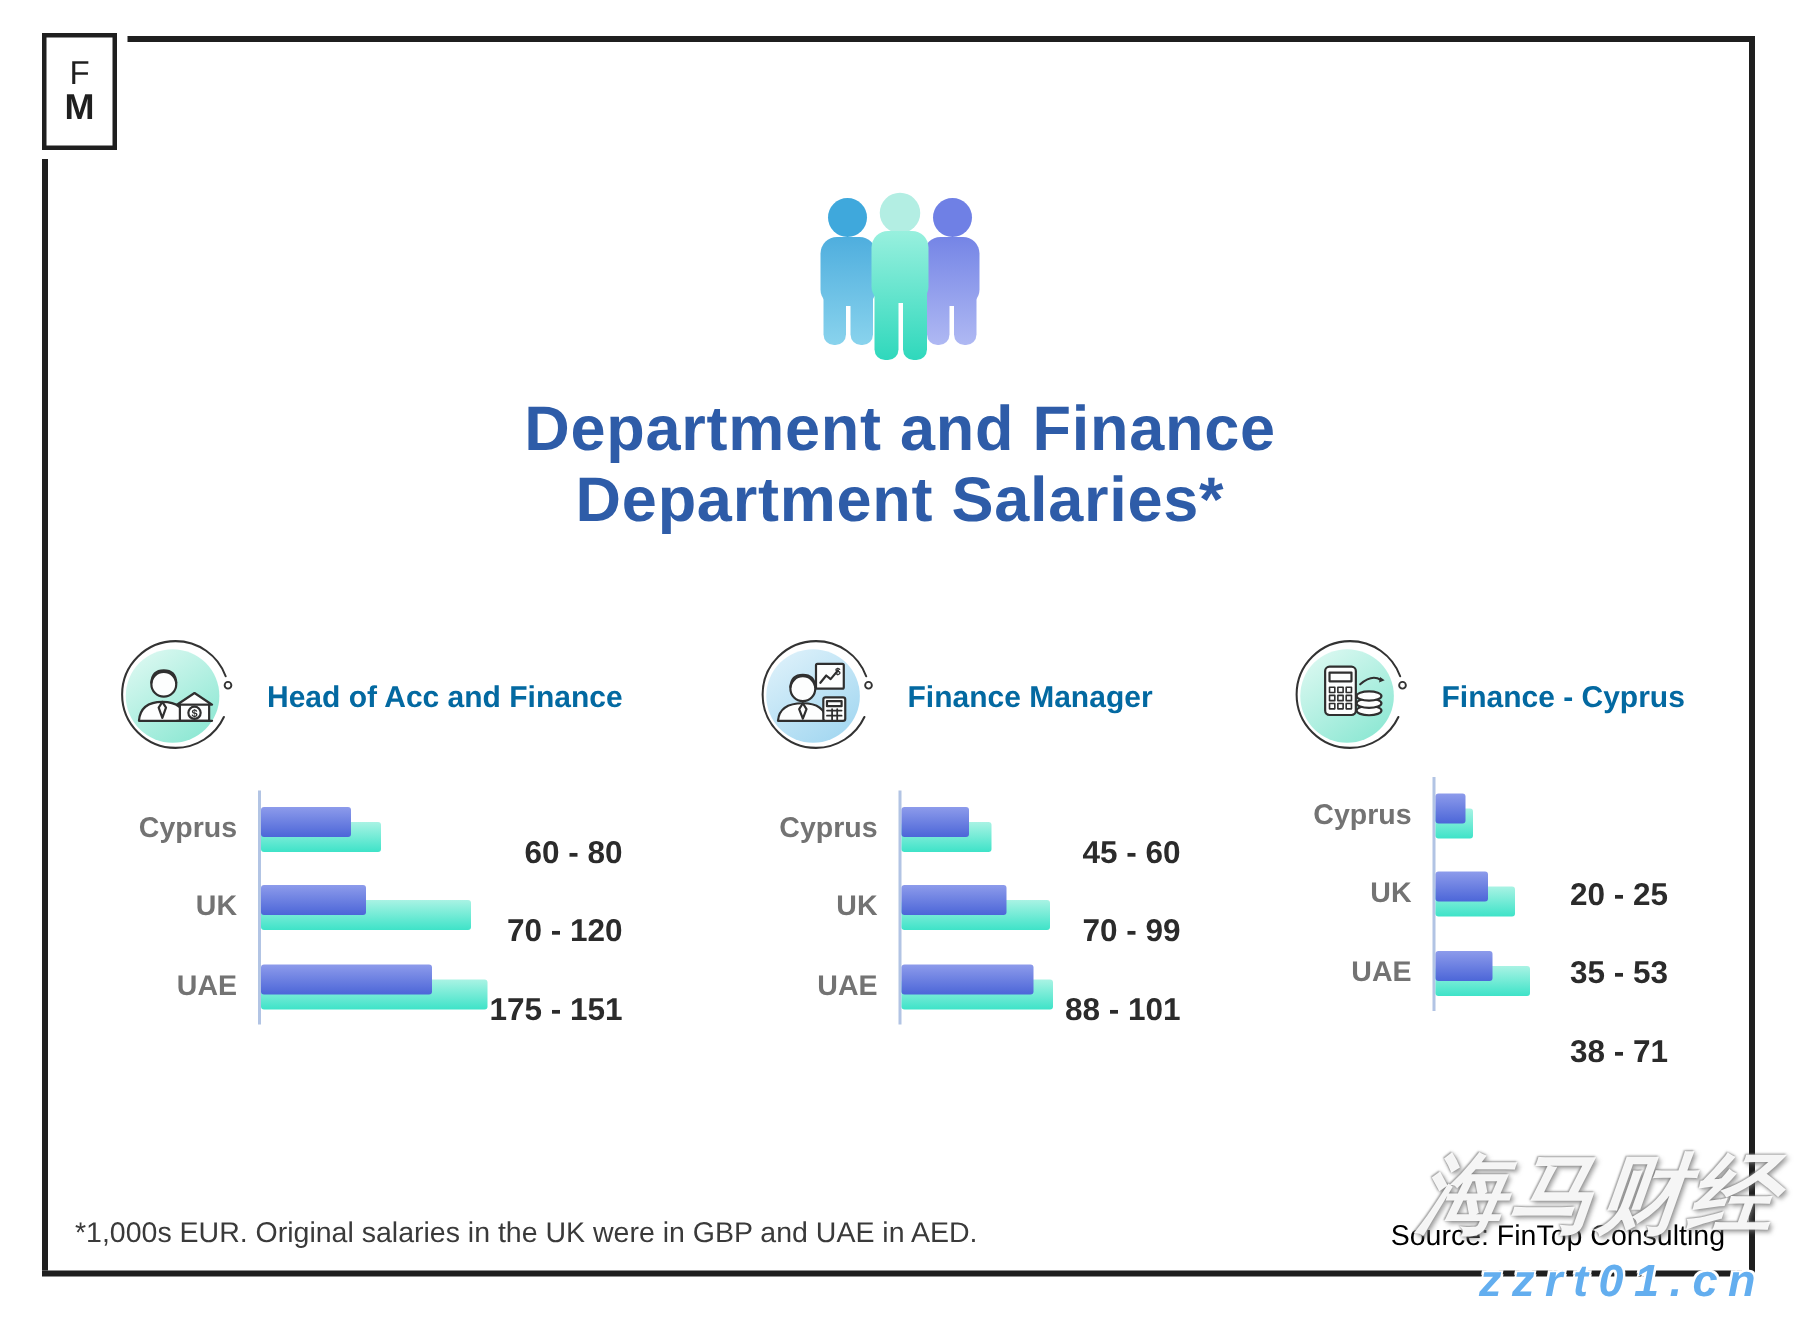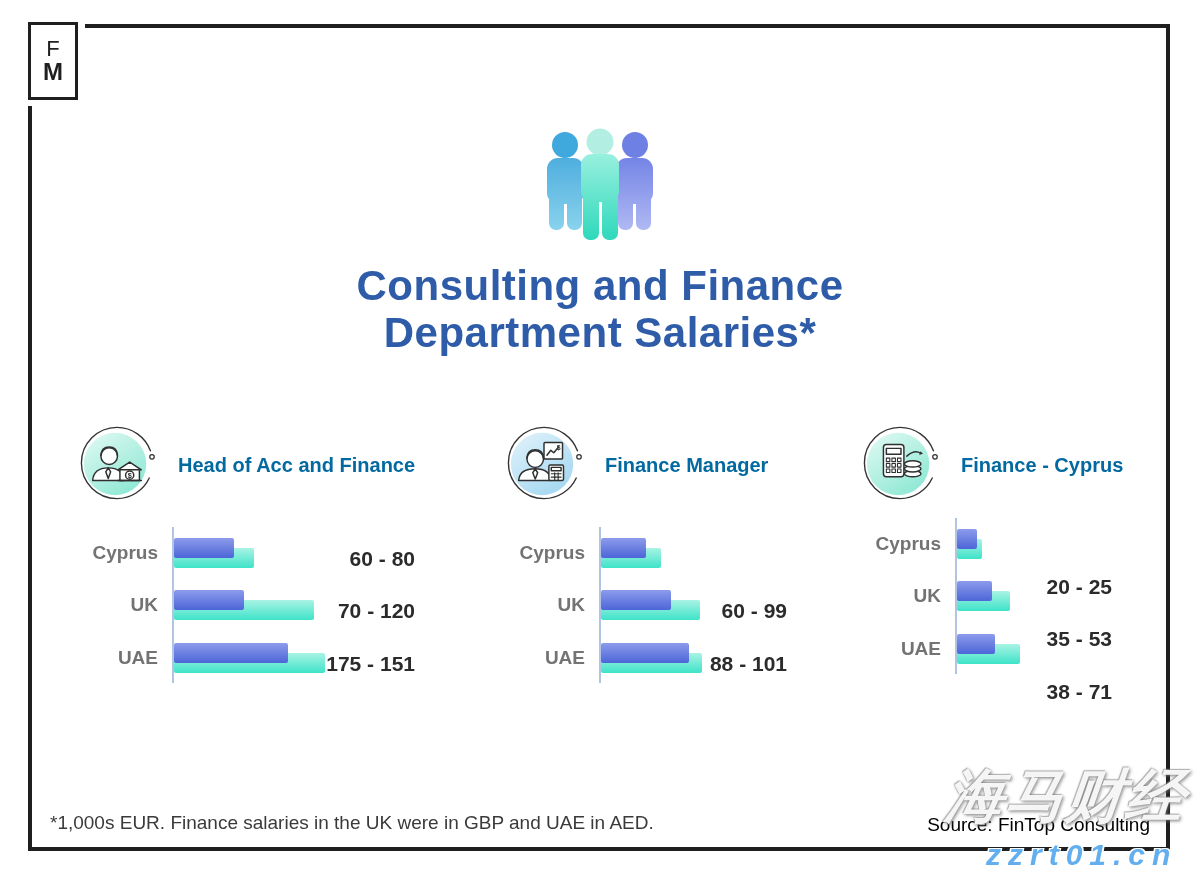--- a/index.html
+++ b/index.html
@@ -42,21 +42,21 @@
   .brow.r0{top:3px;} .brow.r1{top:55px;} .brow.r2{top:108px;}
   .country{
     position:absolute;left:0;top:0;width:108px;height:30px;line-height:30px;
     text-align:right;font-size:19px;font-weight:700;color:#737373;
   }
   .bars{position:absolute;left:124px;top:0;height:30px;}
   .bar{position:absolute;left:0;height:20px;border-radius:2px;}
   .bar-max{top:10px;background:linear-gradient(180deg,var(--bar-max-top,#A9F3E4),var(--bar-max-bottom,#3EE3C8));}
   .bar-min{top:0;background:linear-gradient(180deg,var(--bar-min-top,#8D9BEB),var(--bar-min-bottom,#4C66D8));}
   .range{
-    position:absolute;top:6px;height:30px;line-height:30px;text-align:right;
+    position:absolute;top:16px;height:30px;line-height:30px;text-align:right;
     font-size:21px;font-weight:600;color:#2b2b2b;left:124px;
   }
   #g1 .range{width:241px;}
   #g2 .range{width:186px;}
   #g3 .range{width:155px;margin-top:37px;}
   
   .footnote{position:absolute;left:50px;top:812px;font-size:19px;color:#3a3a3a;}
   .source{position:absolute;left:900px;top:814px;width:250px;text-align:right;font-size:19px;color:#000000;}
   
   .wm-cjk{
@@ -115,21 +115,21 @@
     <rect x="92" y="66" width="15" height="46" rx="7" fill="url(#pr)"></rect>
 
     <circle cx="56" cy="24" r="13.5" fill="#B3EEE3"></circle>
     <rect x="37" y="36" width="38" height="48" rx="11" fill="url(#pm)"></rect>
     <rect x="39" y="64" width="16" height="58" rx="7" fill="url(#pm)"></rect>
     <rect x="58" y="64" width="16" height="58" rx="7" fill="url(#pm)"></rect>
   </svg>
 </div>
 
 <div class="main-title">
-  <div>Consulting and Finance</div>
+  <div>Department and Finance</div>
   <div>Department Salaries*</div>
 </div>
 
 <div class="group" id="g1">
   <div class="ghead">
     <span>
       <svg width="78" height="78" viewBox="0 0 80 80">
         <defs>
           <linearGradient id="gc1" x1="0" y1="0" x2="0.7" y2="1">
             <stop offset="0" stop-color="#E3FAF4"></stop>
@@ -213,28 +213,29 @@
     <span class="glabel">Finance Manager</span>
   </div>
   <div class="chart">
     <div class="axis"></div>
     <div class="brow r0">
       <span class="country">Cyprus</span>
       <div class="bars">
         <div class="bar bar-max" style="width: 60px;"></div>
         <div class="bar bar-min" style="width: 45px;"></div>
       </div>
+      <span class="range">45 - 60</span>
     </div>
     <div class="brow r1">
       <span class="country">UK</span>
       <div class="bars">
         <div class="bar bar-max" style="width: 99px;"></div>
         <div class="bar bar-min" style="width: 70px;"></div>
       </div>
-      <span class="range">60 - 99</span>
+      <span class="range">70 - 99</span>
     </div>
     <div class="brow r2">
       <span class="country">UAE</span>
       <div class="bars">
         <div class="bar bar-max" style="width: 101px;"></div>
         <div class="bar bar-min" style="width: 88px;"></div>
       </div>
       <span class="range">88 - 101</span>
     </div>
   </div>
@@ -297,17 +298,17 @@
       <span class="country">UAE</span>
       <div class="bars">
         <div class="bar bar-max" style="width: 63px;"></div>
         <div class="bar bar-min" style="width: 38px;"></div>
       </div>
       <span class="range">38 - 71</span>
     </div>
   </div>
 </div>
 
-<div class="footnote">*1,000s EUR. Finance salaries in the UK were in GBP and UAE in AED.</div>
+<div class="footnote">*1,000s EUR. Original salaries in the UK were in GBP and UAE in AED.</div>
 <div class="source">Source: FinTop Consulting</div>
 
 <div class="wm-cjk">海马财经</div>
 <div class="wm-domain">zzrt01.cn</div>
 
 </body></html>

